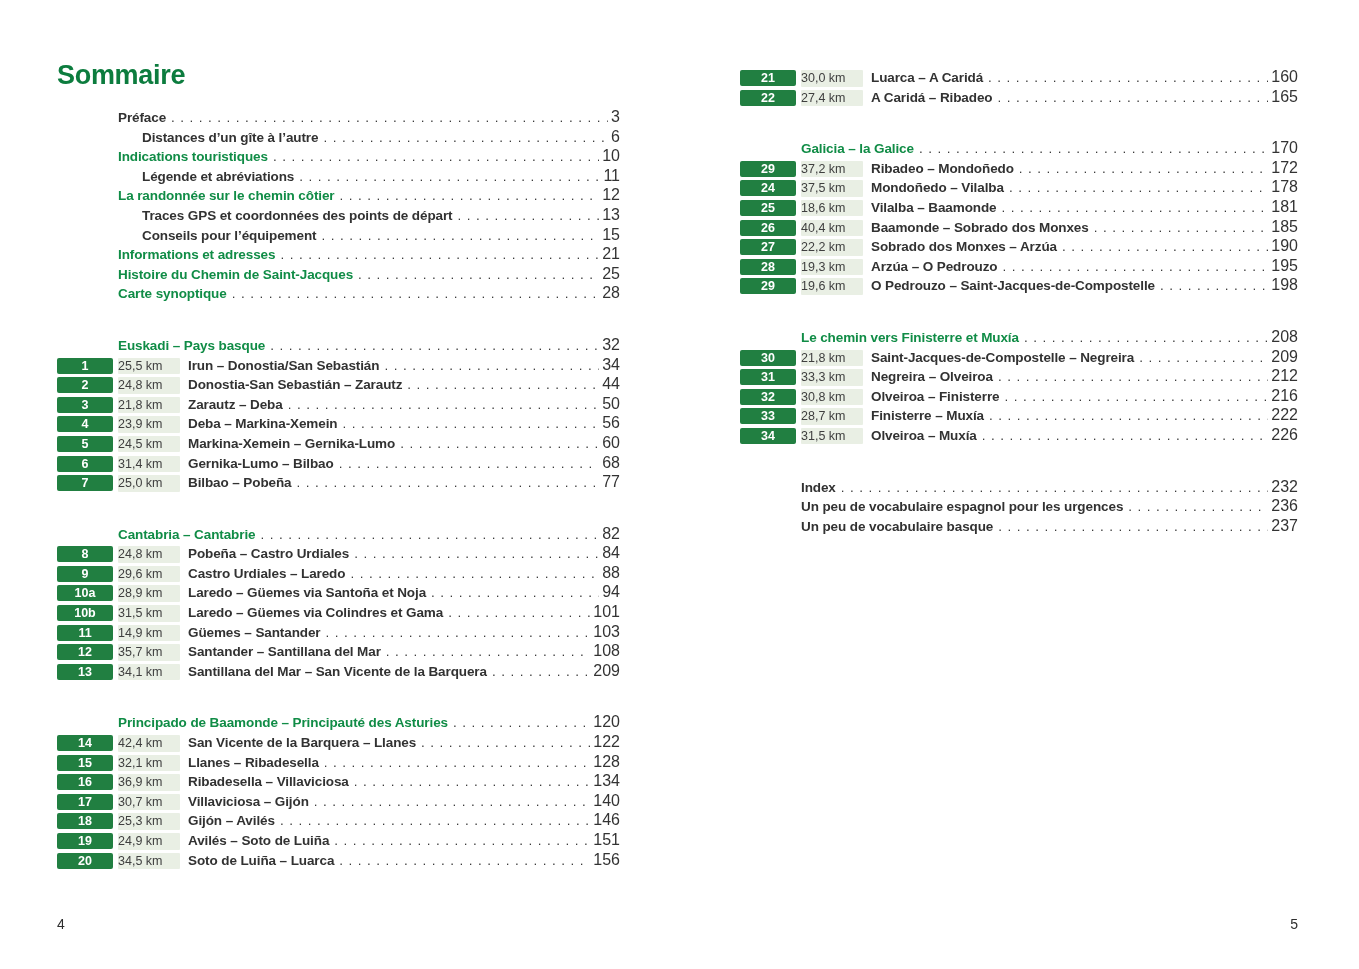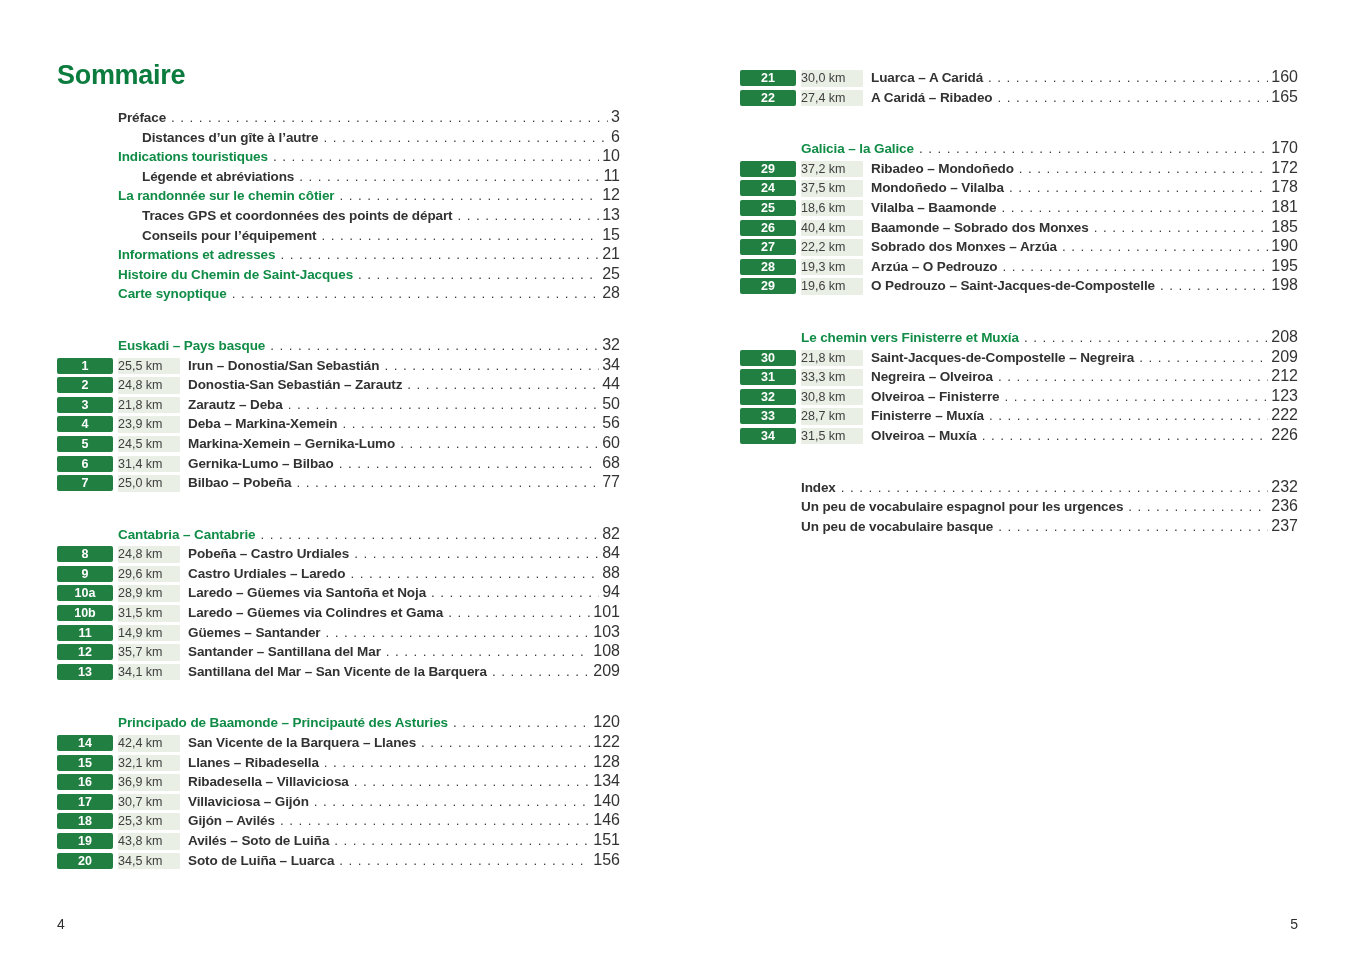--- a/index.html
+++ b/index.html
@@ -257,21 +257,21 @@
       </div>
       <div class="row t-stage">
         <span class="badge">18</span>
         <span class="km">25,3 km</span>
         <span class="label">Gijón – Avilés</span>
         <span class="dots">............................................................................................................................................................................................................................</span>
         <span class="pagenum">146</span>
       </div>
       <div class="row t-stage">
         <span class="badge">19</span>
-        <span class="km">43,8 km</span>
+        <span class="km">24,9 km</span>
         <span class="label">Avilés – Soto de Luiña</span>
         <span class="dots">............................................................................................................................................................................................................................</span>
         <span class="pagenum">151</span>
       </div>
       <div class="row t-stage">
         <span class="badge">20</span>
         <span class="km">34,5 km</span>
         <span class="label">Soto de Luiña – Luarca</span>
         <span class="dots">............................................................................................................................................................................................................................</span>
         <span class="pagenum">156</span>
@@ -363,21 +363,21 @@
         <span class="km">33,3 km</span>
         <span class="label">Negreira – Olveiroa</span>
         <span class="dots">............................................................................................................................................................................................................................</span>
         <span class="pagenum">212</span>
       </div>
       <div class="row t-stage">
         <span class="badge">32</span>
         <span class="km">30,8 km</span>
         <span class="label">Olveiroa – Finisterre</span>
         <span class="dots">............................................................................................................................................................................................................................</span>
-        <span class="pagenum">123</span>
+        <span class="pagenum">216</span>
       </div>
       <div class="row t-stage">
         <span class="badge">33</span>
         <span class="km">28,7 km</span>
         <span class="label">Finisterre – Muxía</span>
         <span class="dots">............................................................................................................................................................................................................................</span>
         <span class="pagenum">222</span>
       </div>
       <div class="row t-stage">
         <span class="badge">34</span>

